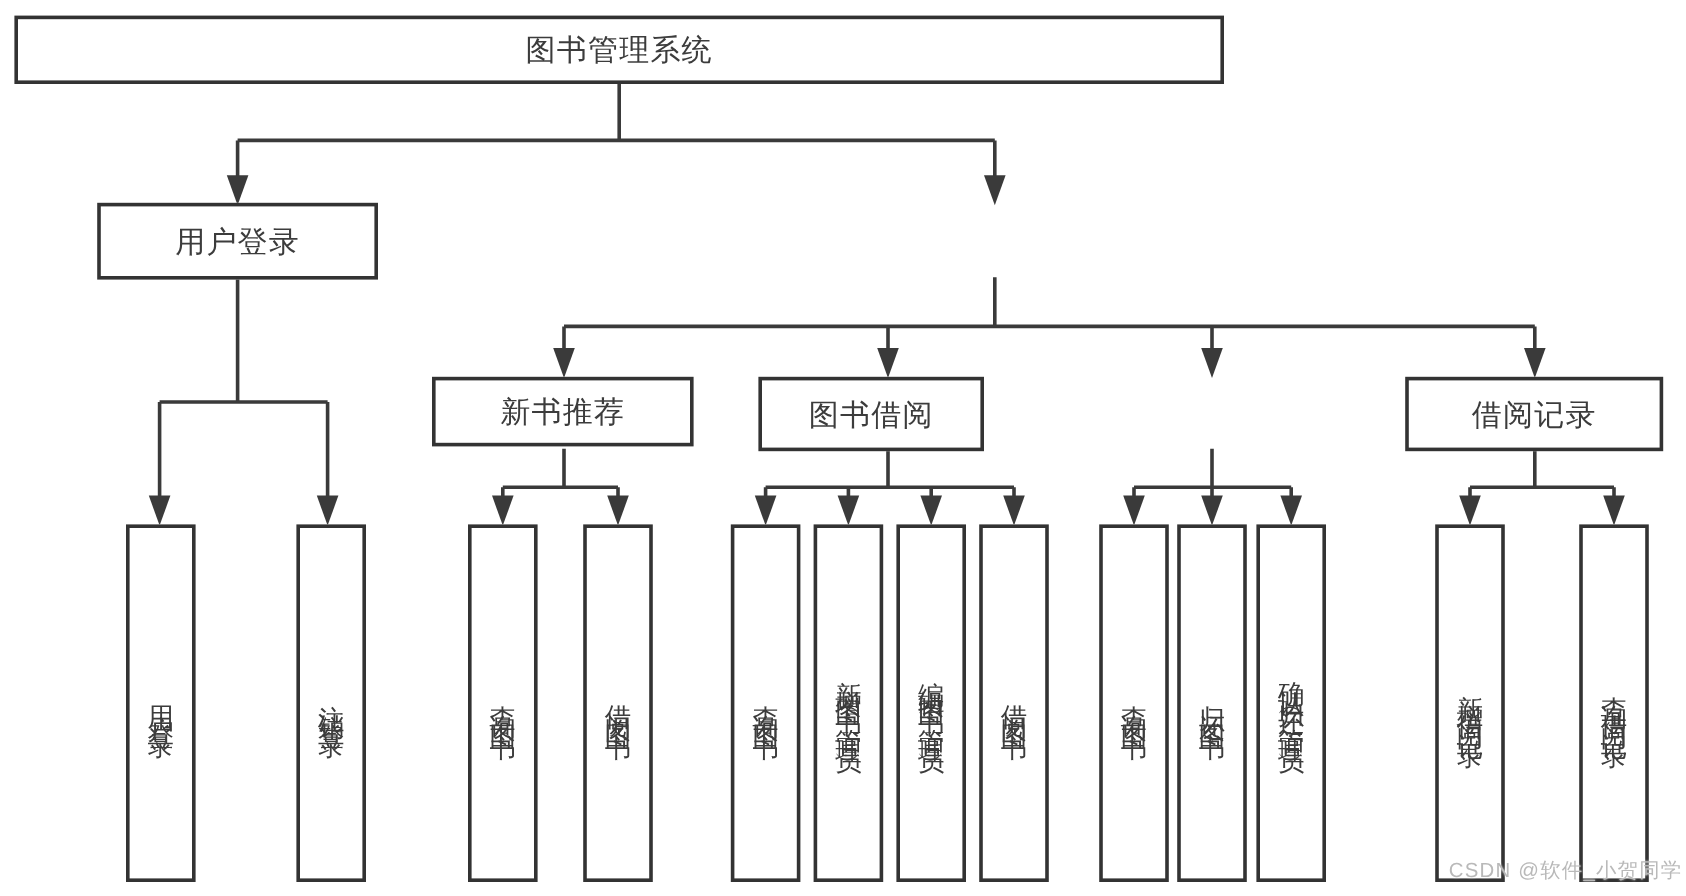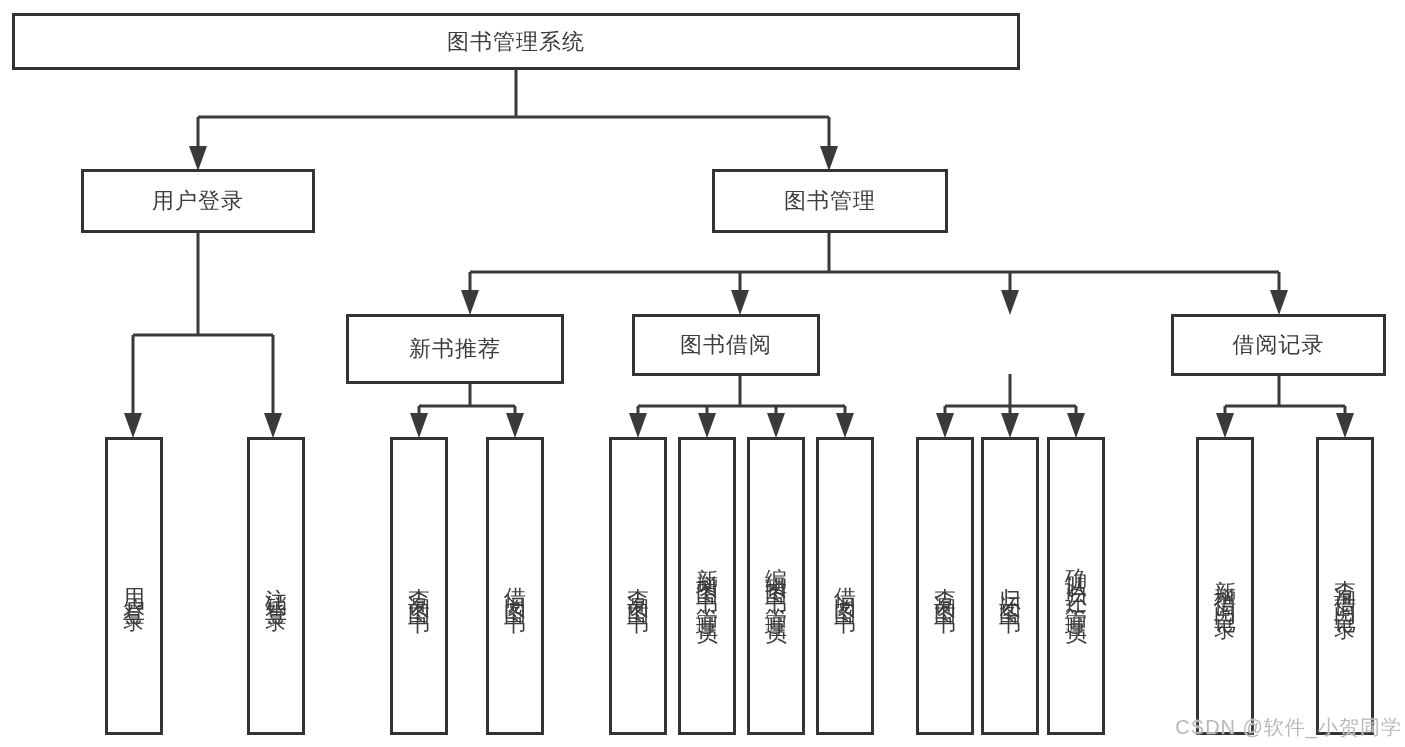--- a/index.html
+++ b/index.html
@@ -14,29 +14,29 @@
     position:relative;width:1405px;height:747px;background:var(--background);
     font-family:"Liberation Sans","DejaVu Sans",sans-serif;overflow:hidden;
   }
   .connectors{position:absolute;left:0;top:0;width:1405px;height:747px;}
   .connectors path{stroke:var(--line);stroke-width:3;fill:none;}
   .connectors polygon{fill:var(--line);stroke:none;}
   .box{
     position:absolute;box-sizing:border-box;background:#fff;
     border:3px solid var(--box-border);
     display:flex;align-items:center;justify-content:center;
-    color:var(--text);font-size:22px;letter-spacing:1px;
+    color:var(--text);font-size:25px;letter-spacing:1px;
   }
   .box.v{
     writing-mode:vertical-rl;text-orientation:mixed;
     font-size:22px;letter-spacing:8px;line-height:1;
   }
   .watermark{
     position:absolute;top:714px;right:3px;white-space:nowrap;
-    color:var(--watermark);font-size:20px;letter-spacing:1px;
+    color:var(--watermark);font-size:17px;letter-spacing:1px;
     text-shadow:0 0 2px #ffffff;
   }
 </style>
 </head>
 <body>
 
 <div class="stage">
 
   <svg class="connectors" viewBox="0 0 1405 747" xmlns="http://www.w3.org/2000/svg">
     <g>
@@ -81,25 +81,22 @@
     </g>
   </svg>
 
   <div class="box" style="left:12px;top:13px;width:1008px;height:57px">
     <span>图书管理系统</span>
   </div>
 
   <div class="box" style="left:81px;top:169px;width:234px;height:64px">
     <span>用户登录</span>
   </div>
-  <div class="box" style="left:712px;top:169px;width:236px;height:64px">
-    <span>图书管理</span>
-  </div>
 
-  <div class="box" style="left:346px;top:314px;width:218px;height:70px">
+  <div class="box" style="left:360px;top:314px;width:218px;height:58px">
     <span>新书推荐</span>
   </div>
   <div class="box" style="left:632px;top:314px;width:188px;height:62px">
     <span>图书借阅</span>
   </div>
   <div class="box" style="left:1171px;top:314px;width:215px;height:62px">
     <span>借阅记录</span>
   </div>
 
   <div class="box v" style="left:105px;top:437px;width:58px;height:298px">

